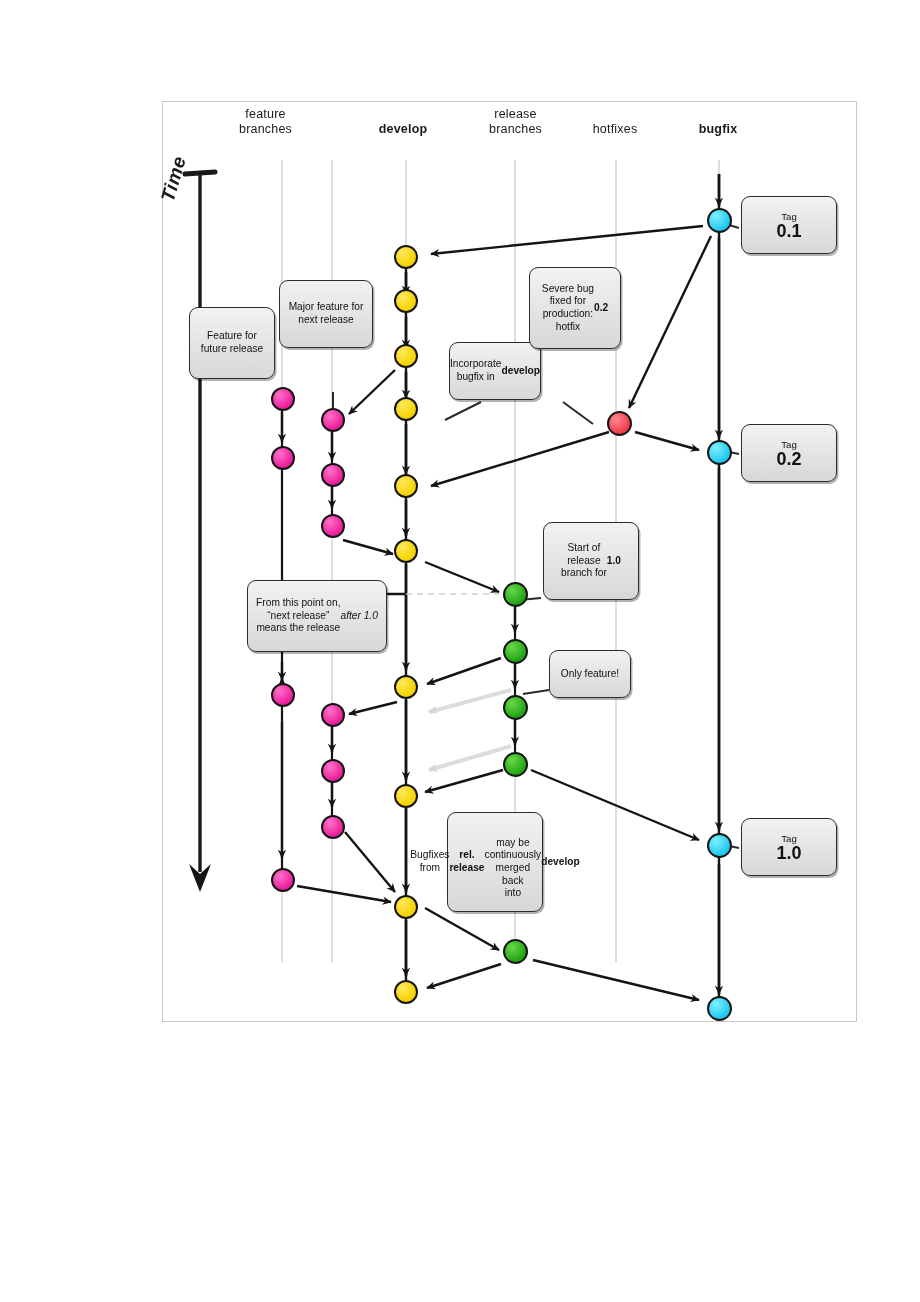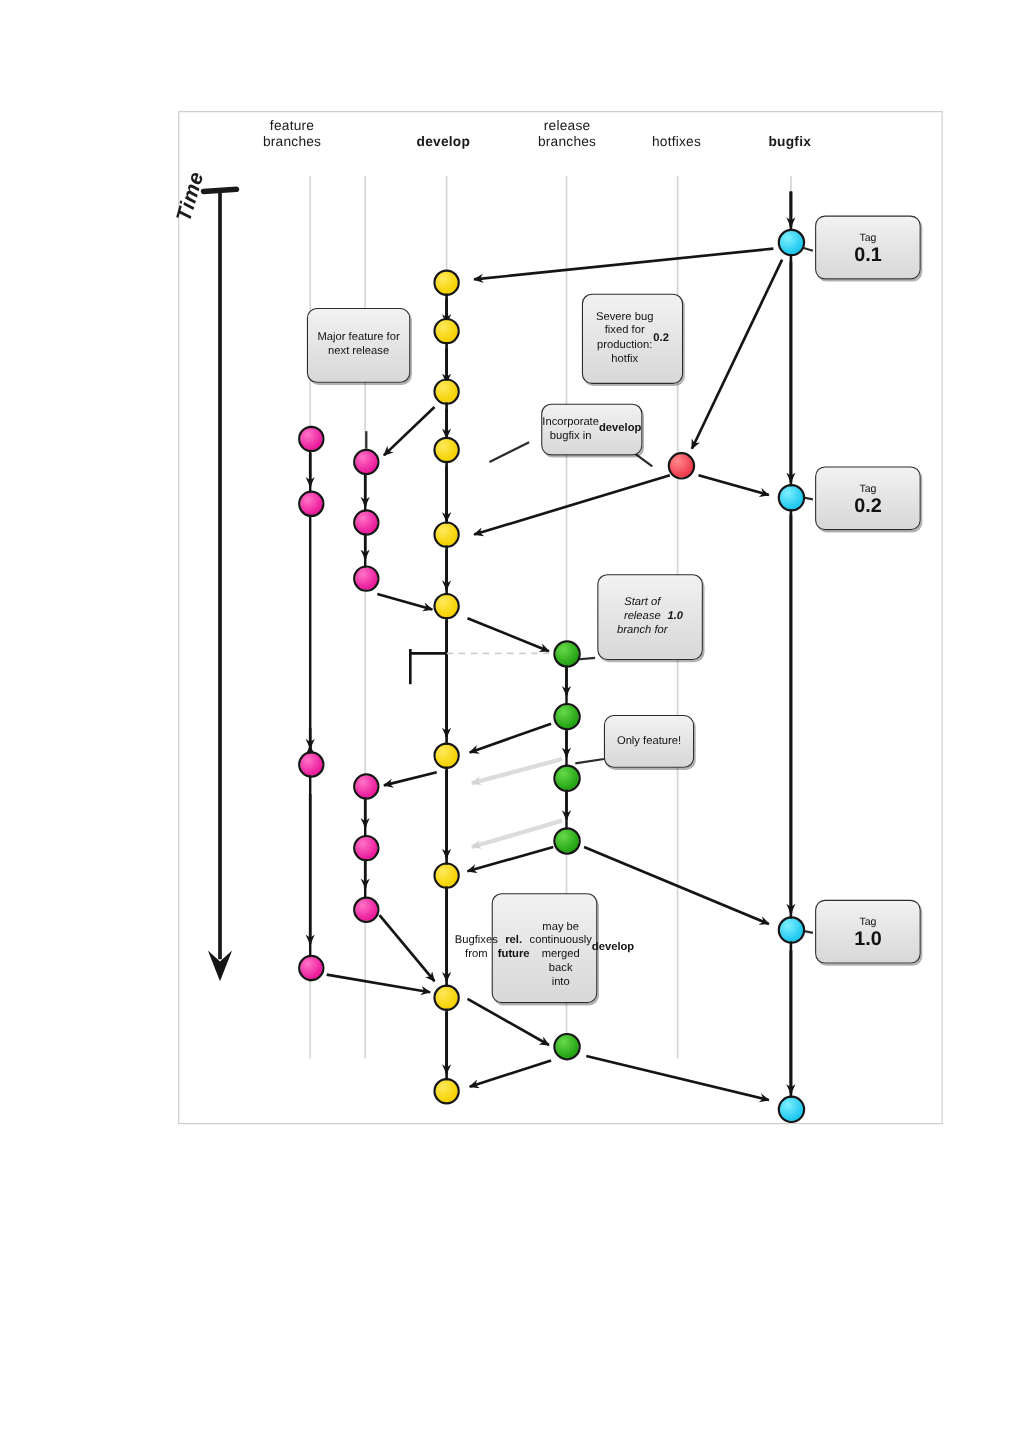--- a/index.html
+++ b/index.html
@@ -223,36 +223,40 @@
   <div class="node green" style="left:340px;top:650px;width:25px;height:25px;"></div>
   <div class="node green" style="left:340px;top:837px;width:25px;height:25px;"></div>
 
   <div class="node cyan" style="left:544px;top:106px;width:25px;height:25px;"></div>
   <div class="node cyan" style="left:544px;top:338px;width:25px;height:25px;"></div>
   <div class="node cyan" style="left:544px;top:731px;width:25px;height:25px;"></div>
   <div class="node cyan" style="left:544px;top:894px;width:25px;height:25px;"></div>
 
   <div class="node red" style="left:444px;top:309px;width:25px;height:25px;"></div>
 
+  <div class="callout" style="left:26px;top:205px;width:86px;height:72px;">Feature
+for future
+release</div>
 
   <div class="callout" style="left:116px;top:178px;width:94px;height:68px;">Major
 feature for
 next release</div>
 
-  <div class="callout" style="left:286px;top:265px;width:92px;height:47px;margin-left:43px;">Incorporate<br>bugfix in<br><b>develop</b></div>
+  <div class="callout" style="left:286px;top:240px;width:92px;height:58px;">Incorporate<br>bugfix in<br><b>develop</b></div>
 
   <div class="callout" style="left:366px;top:165px;width:92px;height:82px;">Severe bug<br>fixed for<br>production:<br>hotfix <b>0.2</b></div>
 
-  <div class="callout" style="left:380px;top:420px;width:96px;height:78px;font-style:italic;">Start of<br>release<br>branch for<br><b>1.0</b></div>
-
+  <div class="callout" style="left:380px;top:420px;width:96px;height:78px;">Start of<br>release<br>branch for<br><b>1.0</b></div>
+
+  <div class="callout" style="left:84px;top:478px;width:140px;height:72px;">From this point on,<br>“next release”<br>means the release<br><i>after 1.0</i></div>
 
   <div class="callout" style="left:386px;top:548px;width:82px;height:48px;">Only
 feature!</div>
 
-  <div class="callout" style="left:284px;top:710px;width:96px;height:100px;">Bugfixes from<br><b>rel. future</b><br>may be<br>continuously<br>merged back<br>into <b>develop</b></div>
+  <div class="callout" style="left:284px;top:710px;width:96px;height:100px;">Bugfixes from<br><b>rel. release</b><br>may be<br>continuously<br>merged back<br>into <b>develop</b></div>
 
   <div class="callout" style="left:578px;top:94px;width:96px;height:58px;">
     <span>
       <span class="tagword">Tag</span>
       <span class="tagnum">0.1</span>
     </span>
   </div>
 
   <div class="callout" style="left:578px;top:322px;width:96px;height:58px;">
     <span>

